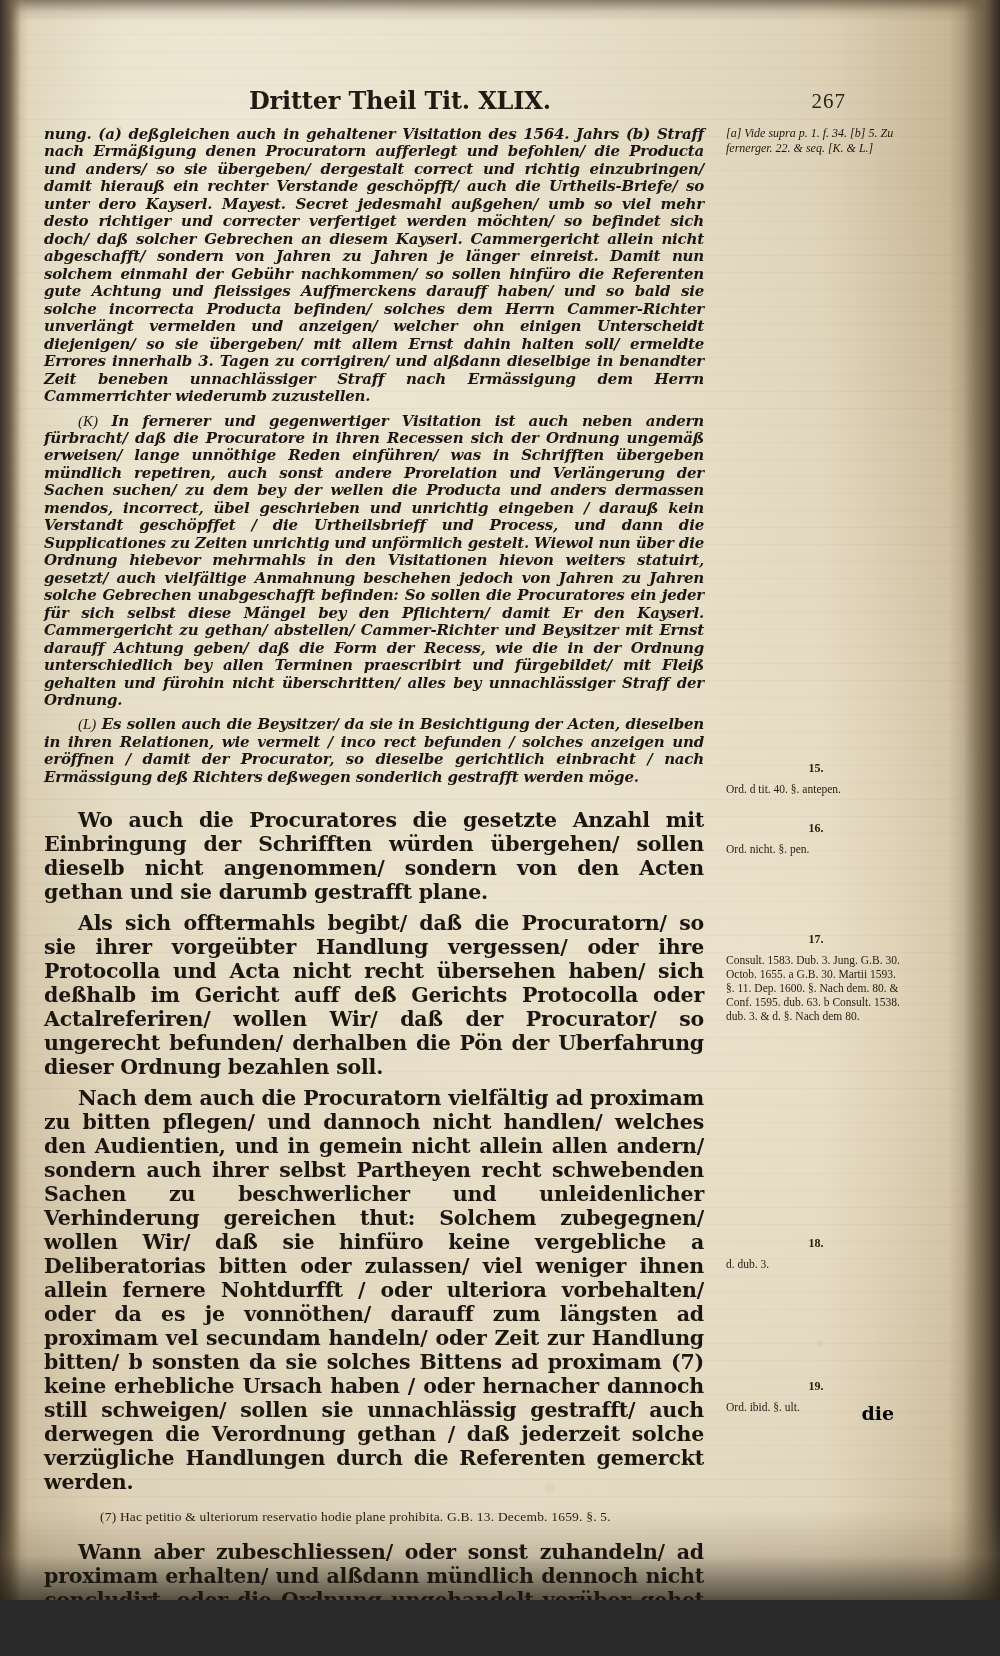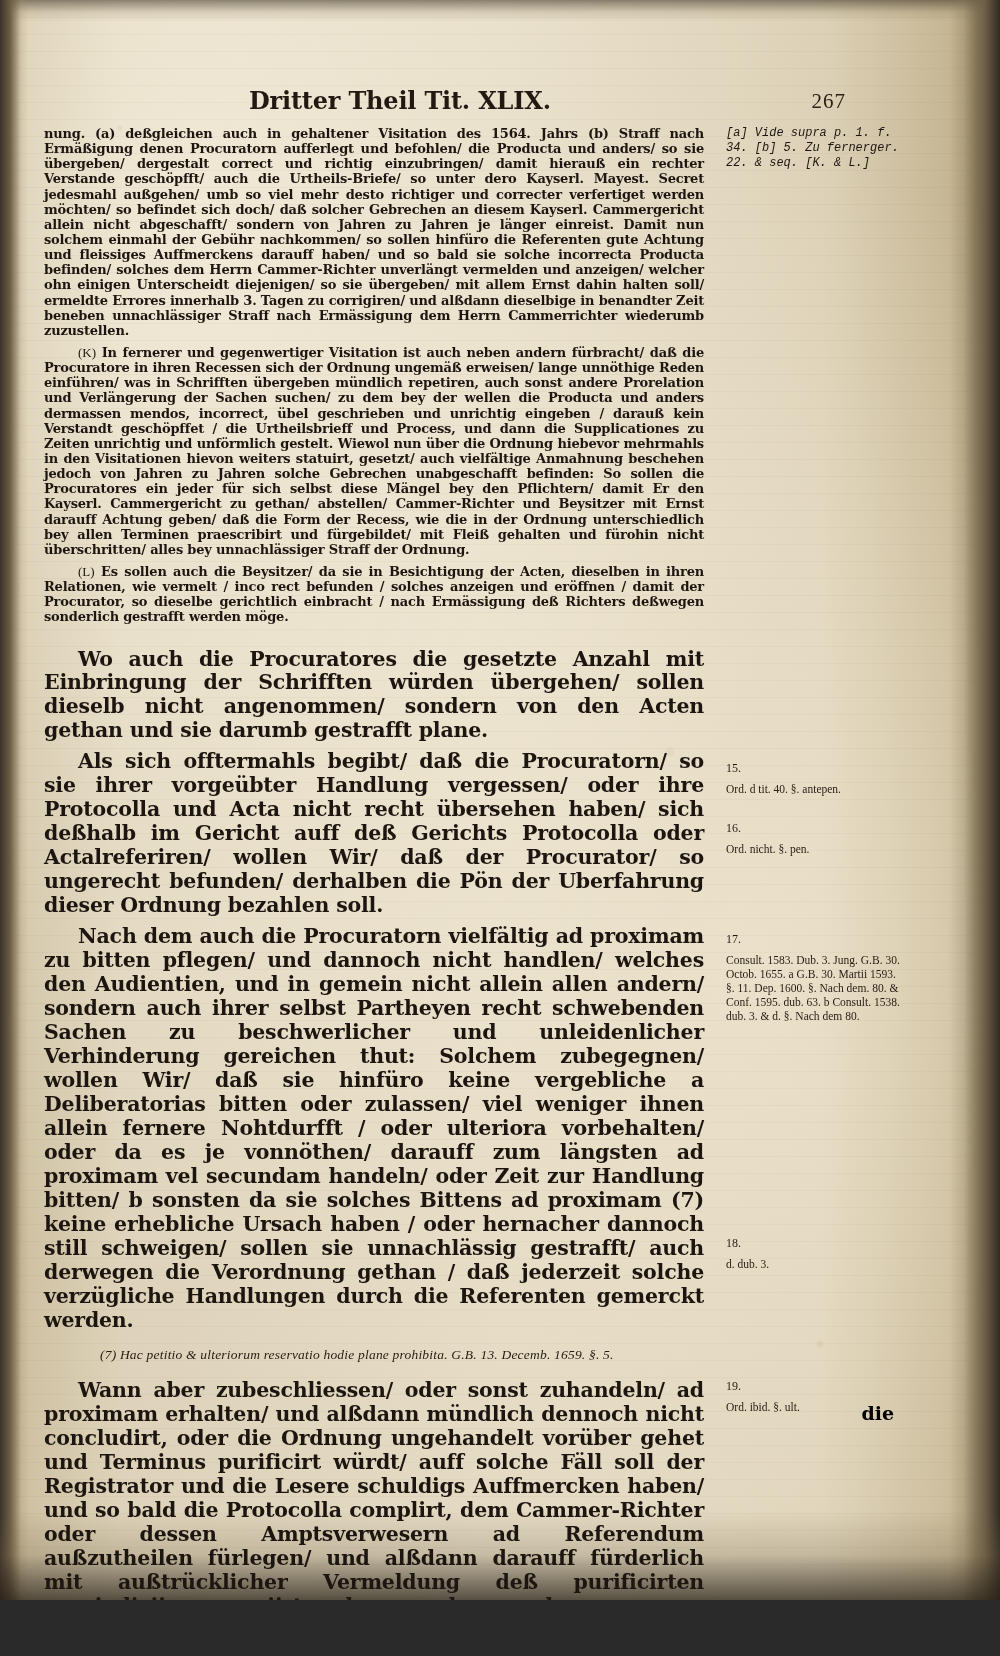--- a/index.html
+++ b/index.html
@@ -104,62 +104,62 @@
   .marginal {
     position: absolute;
     left: 682px;
     width: 180px;
     font-size: 11.5px;
     line-height: 1.22;
     color: #241c13;
     font-family: "Liberation Serif", serif;
   }
   .marginal .mnum {
-    text-align: left;
-    font-weight: normal;
+    text-align: center;
+    font-weight: bold;
     font-size: 12px;
   }
   .marginal .mtxt {
     text-align: left;
     margin-top: 6px;
   }
   
   p {
     margin: 0;
     text-align: justify;
     color: #1d1610;
   }
   .fraktur {
     font-family: "DejaVu Serif", serif;
     font-weight: bold;
     letter-spacing: -0.2px;
   }
   .small-block {
-    font-size: 13px;
+    font-size: 15px;
     line-height: 1.165;
+    font-style: italic;
   }
   .big-block {
     font-size: 20.5px;
     line-height: 1.17;
     letter-spacing: -0.2px;
   }
   .indent {
     text-indent: 34px;
   }
   .rom {
     font-family: "Liberation Serif", serif;
     font-weight: normal;
     letter-spacing: 0;
   }
   .gap-s { height: 7px; }
   .gap-m { height: 15px; }
   .gap-l { height: 22px; }
   .footnote-line {
     font-family: "Liberation Serif", serif;
-    font-style: italic;
     font-size: 13.5px;
     letter-spacing: 0.2px;
     color: #241c12;
     padding-left: 56px;
   }
   .signature {
     font-family: "DejaVu Serif", serif;
     font-weight: bold;
     font-size: 20px;
     letter-spacing: 1px;
@@ -172,21 +172,21 @@
     font-weight: bold;
     font-size: 19px;
   }
   .note-top-right {
     position: absolute;
     left: 682px;
     top: 0px;
     width: 180px;
     font-size: 12px;
     line-height: 1.25;
-    font-family: Liberation Mono, monospace;
+    font-family: Liberation Serif, serif;
     font-style: italic;
   }
   
   .showthrough {
     position: absolute;
     inset: 0;
     opacity: 0.06;
     pointer-events: none;
     background:
       repeating-linear-gradient(180deg, rgba(60,45,25,0.55) 0 1px, rgba(0,0,0,0) 1px 17px);

